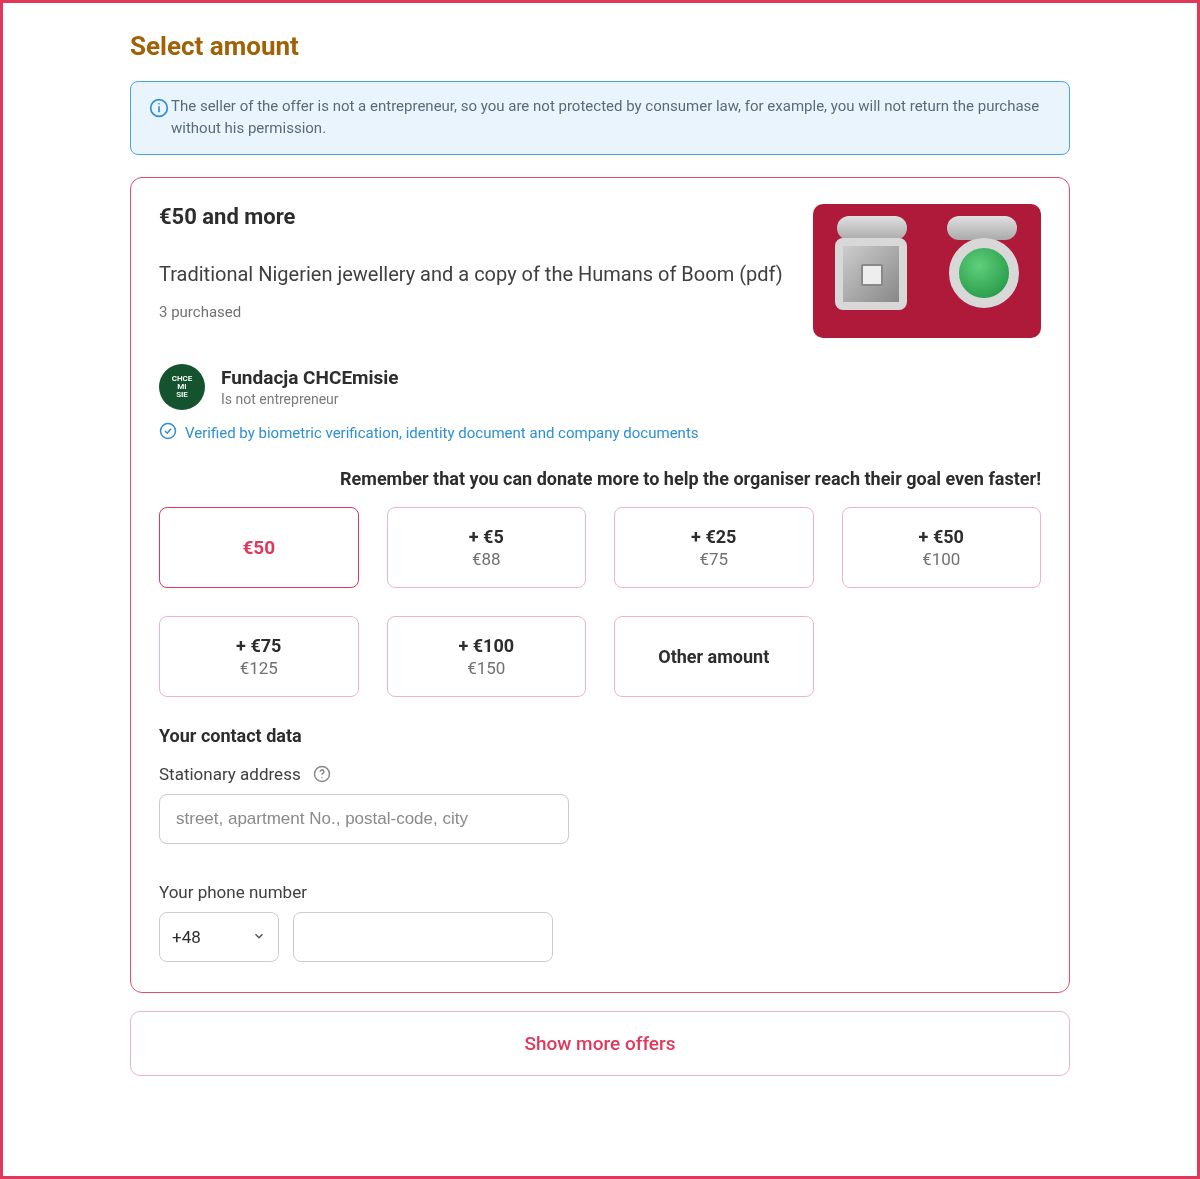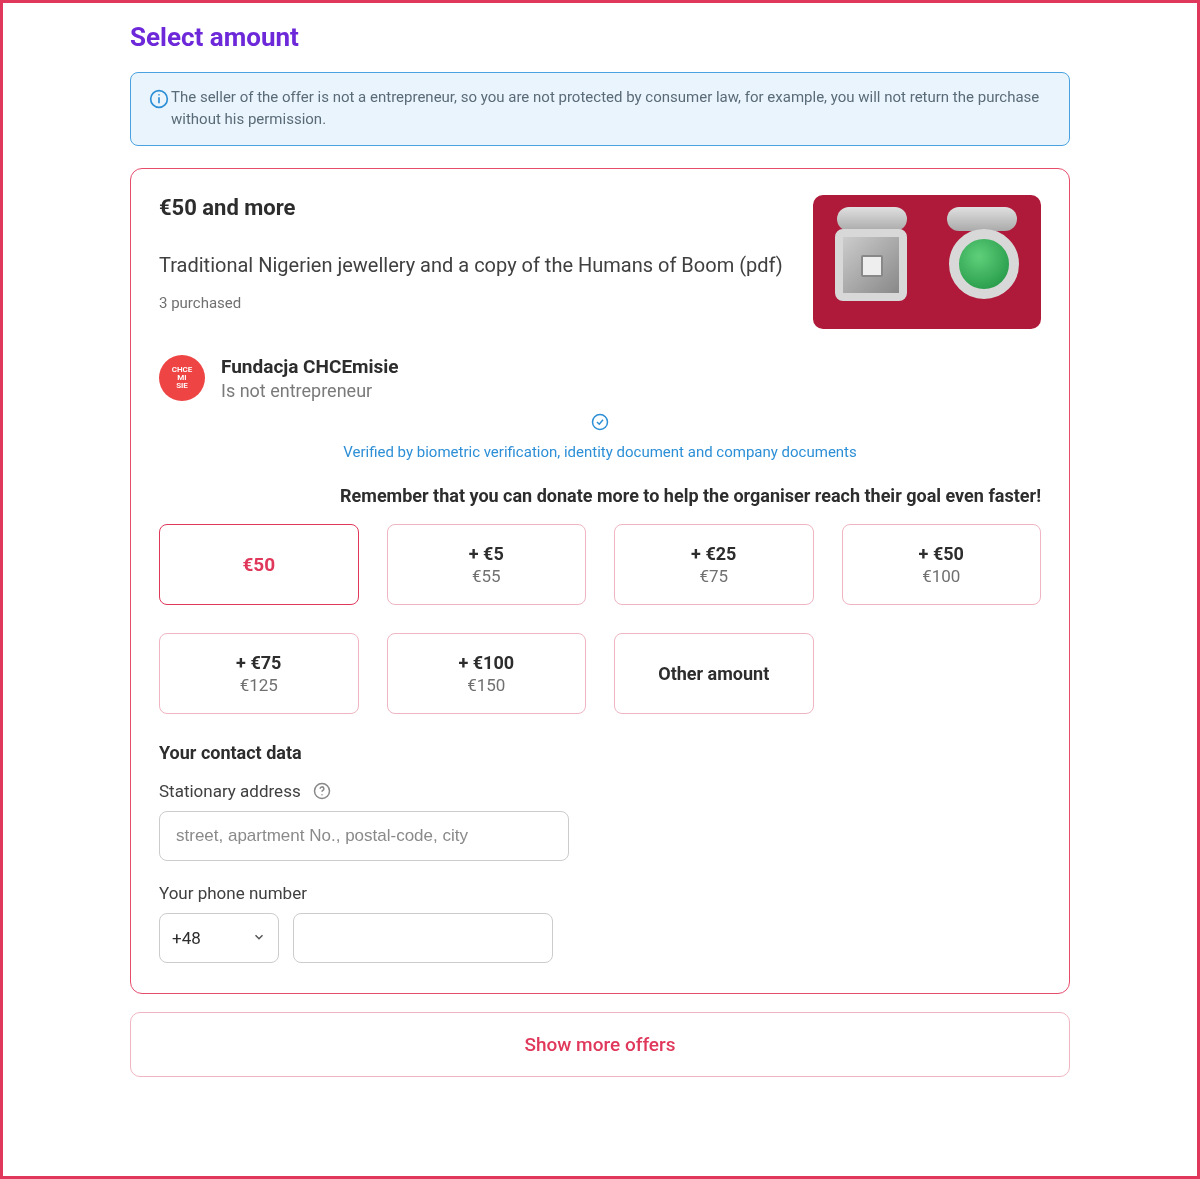--- a/index.html
+++ b/index.html
@@ -13,23 +13,23 @@
     color: #2d2d2d;
   }
   .page {
     max-width: 980px;
     margin: 0 auto;
     padding: 0 20px;
   }
   .page-title {
     font-size: 26px;
     font-weight: 700;
-    color: #6d28d9;
+    color: #a16207;
     margin-bottom: 20px;
-    margin-top: 7px;
+    margin-top: 16px;
   }
   .info-banner {
     background: #eaf4fd;
     border: 1px solid #4aa3e0;
     border-radius: 8px;
     padding: 14px 18px;
     display: flex;
     align-items: flex-start;
     gap: 2px;
     margin-bottom: 22px;
@@ -117,48 +117,47 @@
   .seller {
     display: flex;
     align-items: center;
     gap: 16px;
     margin-bottom: 12px;
   }
   .seller-avatar {
     width: 46px;
     height: 46px;
     border-radius: 50%;
-    background: #ef4444;
+    background: #14532d;
     color: #fff;
     display: flex;
     flex-direction: column;
     align-items: center;
     justify-content: center;
     font-size: 8px;
     font-weight: 600;
     line-height: 1;
   }
   .seller-name {
     font-size: 19px;
     font-weight: 700;
     color: #2d2d2d;
   }
   .seller-sub {
-    font-size: 18px;
+    font-size: 14px;
     color: #7a7a7a;
     margin-top: 2px;
   }
   .verified {
     display: flex;
     align-items: center;
     gap: 8px;
     color: #2d8fd6;
     font-size: 15px;
     margin-bottom: 24px;
-    flex-direction: column;
   }
   .donate-note {
     font-size: 18px;
     font-weight: 700;
     color: #2d2d2d;
     margin-bottom: 18px;
     text-align: right;
   }
   .amount-grid {
     display: grid;
@@ -220,21 +219,21 @@
     justify-content: center;
   }
   .text-input {
     width: 410px;
     max-width: 100%;
     border: 1px solid #ccc;
     border-radius: 8px;
     padding: 14px 16px;
     font-size: 17px;
     color: #2d2d2d;
-    margin-bottom: 22px;
+    margin-bottom: 38px;
   }
   .text-input::placeholder { color: #8a8a8a; }
   .phone-row {
     display: flex;
     gap: 14px;
   }
   .code-select {
     width: 120px;
     border: 1px solid #ccc;
     border-radius: 8px;
@@ -322,21 +321,21 @@
     </div>
 
     <div class="donate-note">Remember that you can donate more to help the organiser reach their goal even faster!</div>
 
     <div class="amount-grid">
       <div class="amount-btn selected">
         <span class="main-amount">€50</span>
       </div>
       <div class="amount-btn">
         <span class="plus">+ €5</span>
-        <span class="total">€55</span>
+        <span class="total">€88</span>
       </div>
       <div class="amount-btn">
         <span class="plus">+ €25</span>
         <span class="total">€75</span>
       </div>
       <div class="amount-btn">
         <span class="plus">+ €50</span>
         <span class="total">€100</span>
       </div>
       <div class="amount-btn">

